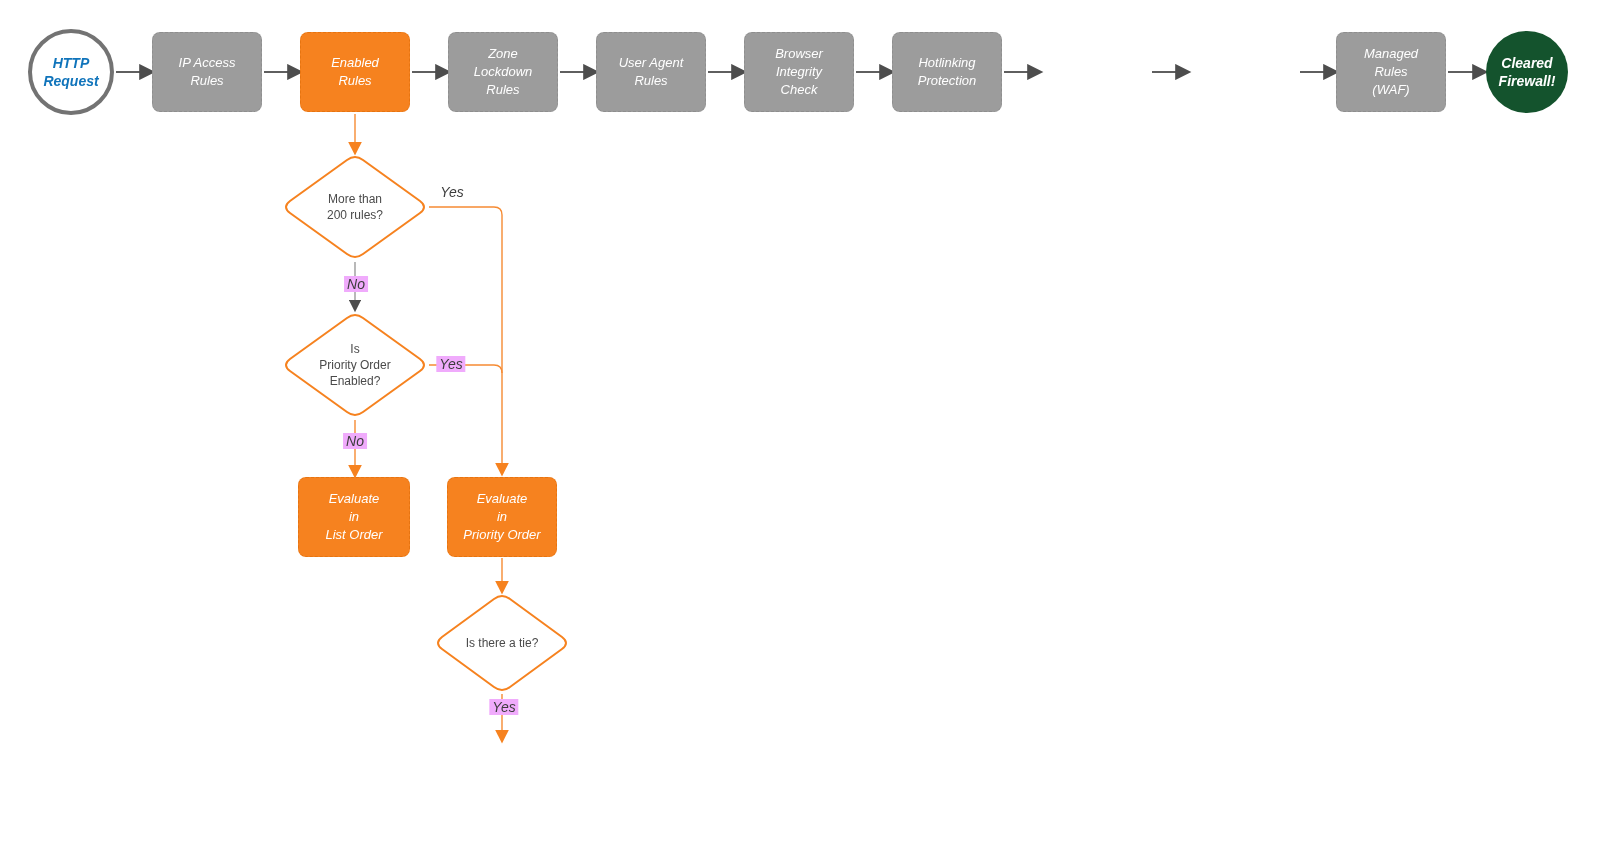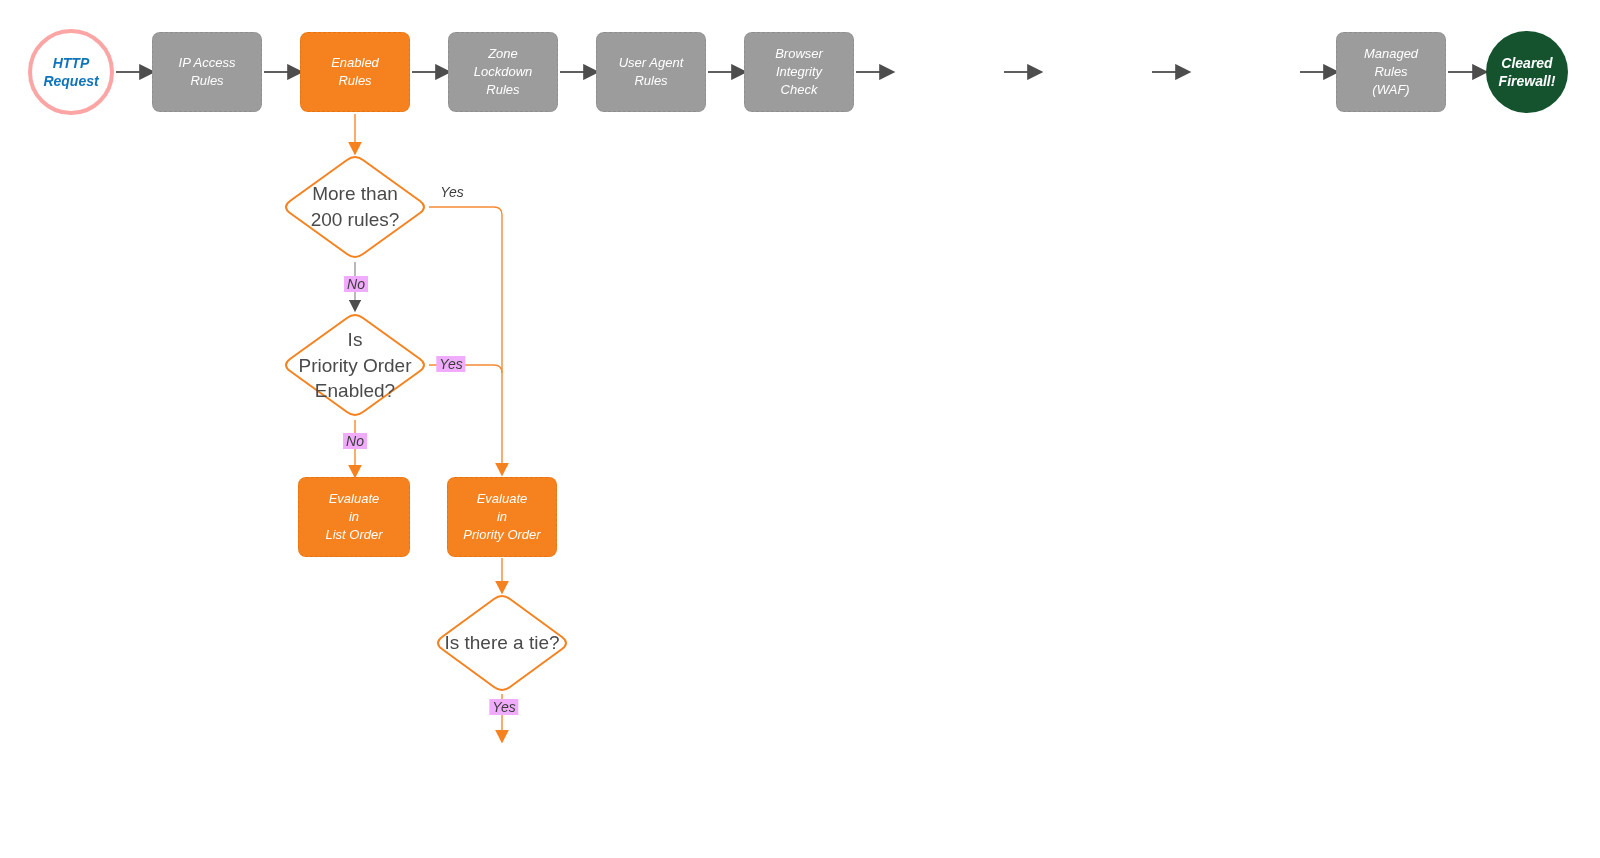--- a/index.html
+++ b/index.html
@@ -45,36 +45,36 @@
     text-align: center;
     font-weight: bold;
     font-style: italic;
     font-size: 14px;
     line-height: 1.3;
   }
   .terminal.start {
     left: 28px; top: 29px;
     width: 86px; height: 86px;
     background: #ffffff;
-    border: 4px solid #fca5a5;
+    border: 4px solid #737373;
     color: #1074BB;
   }
   .terminal.end {
     left: 1486px; top: 31px;
     width: 82px; height: 82px;
     background: #14532d;
     color: #ffffff;
   }
   .dlabel {
     position: absolute;
     transform: translate(-50%, -50%);
     width: 140px;
     text-align: center;
     color: #4A4A4A;
-    font-size: 19px;
+    font-size: 12px;
     line-height: 1.35;
   }
   .elabel {
     position: absolute;
     transform: translate(-50%, -50%);
     font-style: italic;
     font-size: 14px;
     color: #3C3C3C;
     background: #f0abfc;
     padding: 0 3px;
@@ -143,20 +143,24 @@
   </div>
   <div class="stage" style="left:596px;top:32px">
     <span class="pre">User Agent
 Rules</span>
   </div>
   <div class="stage" style="left:744px;top:32px">
     <span class="pre">Browser
 Integrity
 Check</span>
   </div>
+  <div class="stage" style="left:892px;top:32px">
+    <span class="pre">Hotlinking
+Protection</span>
+  </div>
   <div class="stage" style="left:1336px;top:32px">
     <span class="pre">Managed
 Rules
 (WAF)</span>
   </div>
 
   <div class="dlabel pre" style="left:355px;top:207px">More than
 200 rules?</div>
   <div class="dlabel pre" style="left:355px;top:365px">Is
 Priority Order

